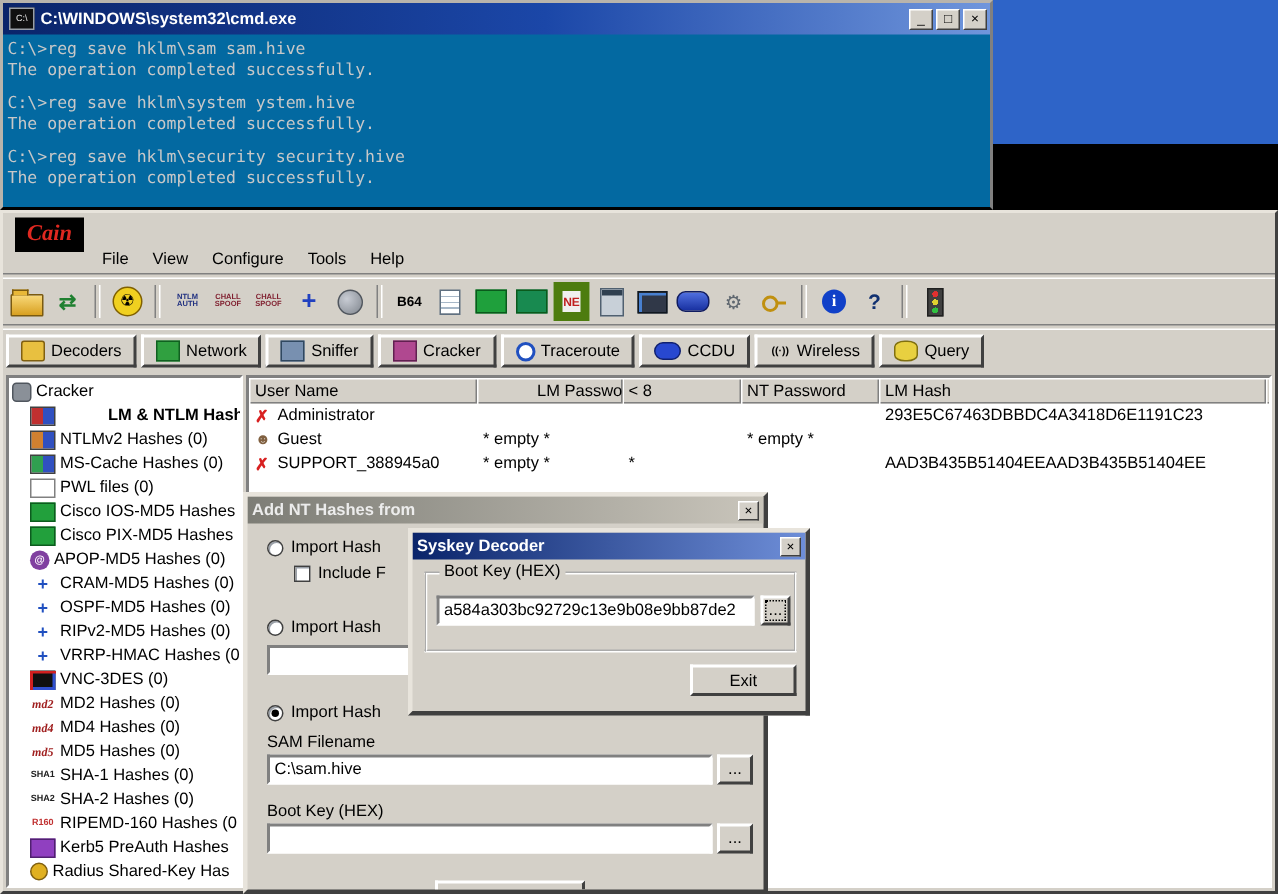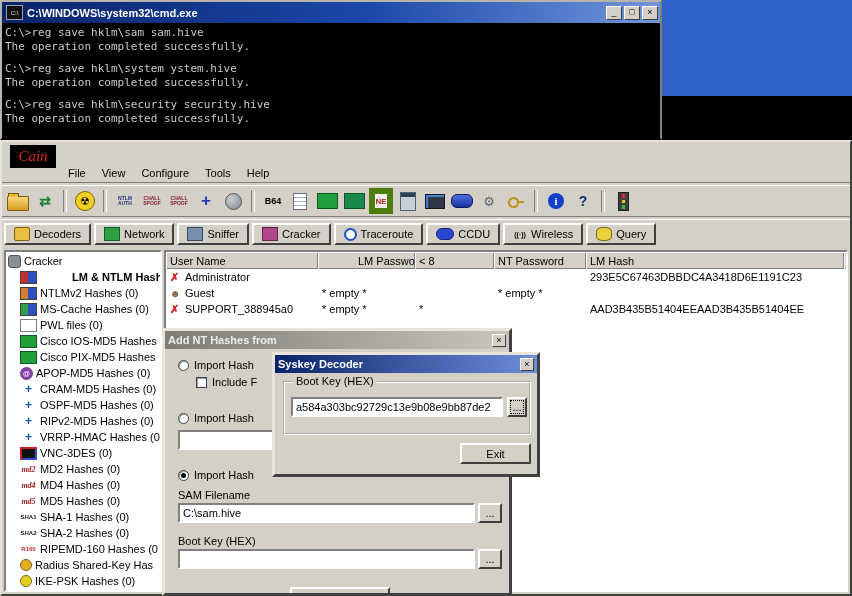--- a/index.html
+++ b/index.html
@@ -2,21 +2,21 @@
 <html><head>
 <meta charset="utf-8">
 <style>
   html,body{margin:0;padding:0;}
   .screen{position:relative;width:852px;height:596px;overflow:hidden;background:#d4d0c8;
           font-family:"Liberation Sans",sans-serif;font-size:11px;color:#000;}
 
   
   .desktop{position:absolute;left:0;top:0;width:852px;height:140px;background:#2e64c8;}
   .console-ext{position:absolute;left:660px;top:96px;width:192px;height:44px;background:#000;}
-  .cmd-window{position:absolute;left:0;top:0;width:662px;height:140px;background:#000000;
+  .cmd-window{position:absolute;left:0;top:0;width:662px;height:140px;background:#0369a1;
               border:2px solid;border-color:#b8b4ac #808080 #000 #b8b4ac;box-sizing:border-box;}
   .cmd-titlebar{height:21px;display:flex;align-items:center;gap:4px;padding:0 2px 0 4px;
                 background:linear-gradient(90deg,#0a246a 0%,#1b47a8 55%,#7096dc 100%);}
   .cmd-icon{width:15px;height:13px;background:#101010;color:#e8e8e8;font-size:6px;
             display:flex;align-items:center;justify-content:center;border:1px solid #9aa0a8;flex:0 0 auto;}
   .cmd-title{color:#fff;font-weight:bold;font-size:11px;flex:1;white-space:nowrap;overflow:hidden;}
   .cmd-buttons{display:flex;gap:2px;}
   .wbtn{width:16px;height:14px;background:#d4d0c8;border:1px solid;border-color:#fff #404040 #404040 #fff;
         font-size:9px;line-height:9px;display:flex;align-items:center;justify-content:center;
         padding:0;font-family:inherit;color:#000;}
@@ -26,21 +26,21 @@
   .cmd-line{height:14px;line-height:14px;white-space:pre;}
   .cmd-gap{height:8px;}
 
   
   .cain{position:absolute;left:0;top:140px;width:852px;height:456px;background:#d4d0c8;
         border:2px solid;border-color:#e8e4dc #404040 #404040 #e8e4dc;box-sizing:border-box;
         display:flex;flex-direction:column;}
   .cain-header{position:relative;height:40px;flex:0 0 auto;}
   .cain-logo{position:absolute;left:8px;top:3px;width:46px;height:23px;background:#000;color:#e02820;
              display:flex;align-items:center;justify-content:center;
-             font-family:"Liberation Serif",serif;font-style:italic;font-weight:normal;font-size:15px;}
+             font-family:"Liberation Serif",serif;font-style:italic;font-weight:bold;font-size:15px;}
   .menubar{position:absolute;left:58px;bottom:1px;display:flex;}
   .menu-item{padding:2px 8px;}
   .groove{height:2px;border-top:1px solid #808080;border-bottom:1px solid #fff;flex:0 0 auto;}
 
   .toolbar{height:30px;display:flex;align-items:center;padding:0 4px;gap:3px;flex:0 0 auto;}
   .tb-sep{width:2px;height:22px;border-left:1px solid #808080;border-right:1px solid #fff;margin:0 3px;flex:0 0 auto;}
   .tbi{width:24px;height:26px;display:flex;align-items:center;justify-content:center;
        background:none;border:none;padding:0;font-family:inherit;position:relative;flex:0 0 auto;}
   .i-folder{width:20px;height:13px;background:linear-gradient(#f8d878,#d8a020);border:1px solid #7a5a10;
             border-radius:1px;position:relative;margin-top:4px;}
@@ -388,20 +388,24 @@
         </div>
         <div class="tree-item child">
           <span class="tico t-sha">SHA2</span>
           <span class="tree-label">SHA-2 Hashes (0)</span>
         </div>
         <div class="tree-item child">
           <span class="tico t-r160">R160</span>
           <span class="tree-label">RIPEMD-160 Hashes (0</span>
         </div>
         <div class="tree-item child">
+          <span class="tico t-kerb"></span>
+          <span class="tree-label">Kerb5 PreAuth Hashes</span>
+        </div>
+        <div class="tree-item child">
           <span class="tico t-gold"></span>
           <span class="tree-label">Radius Shared-Key Has</span>
         </div>
         <div class="tree-item child">
           <span class="tico t-yellow"></span>
           <span class="tree-label">IKE-PSK Hashes (0)</span>
         </div>
       </div>
 
       <div class="table-panel">

